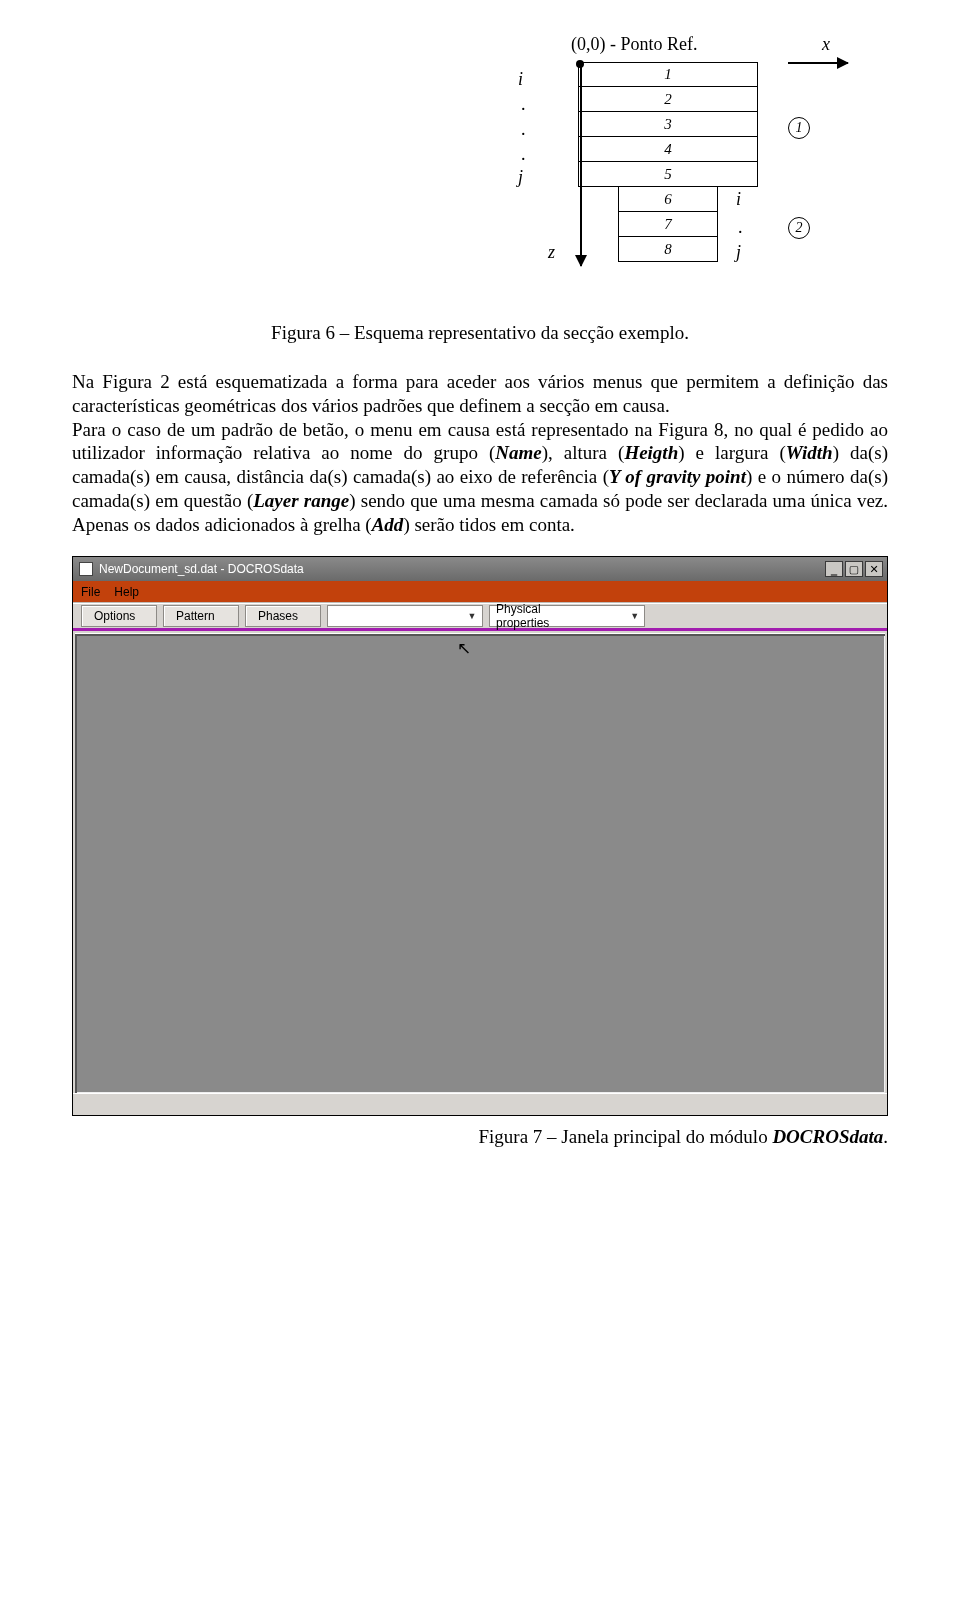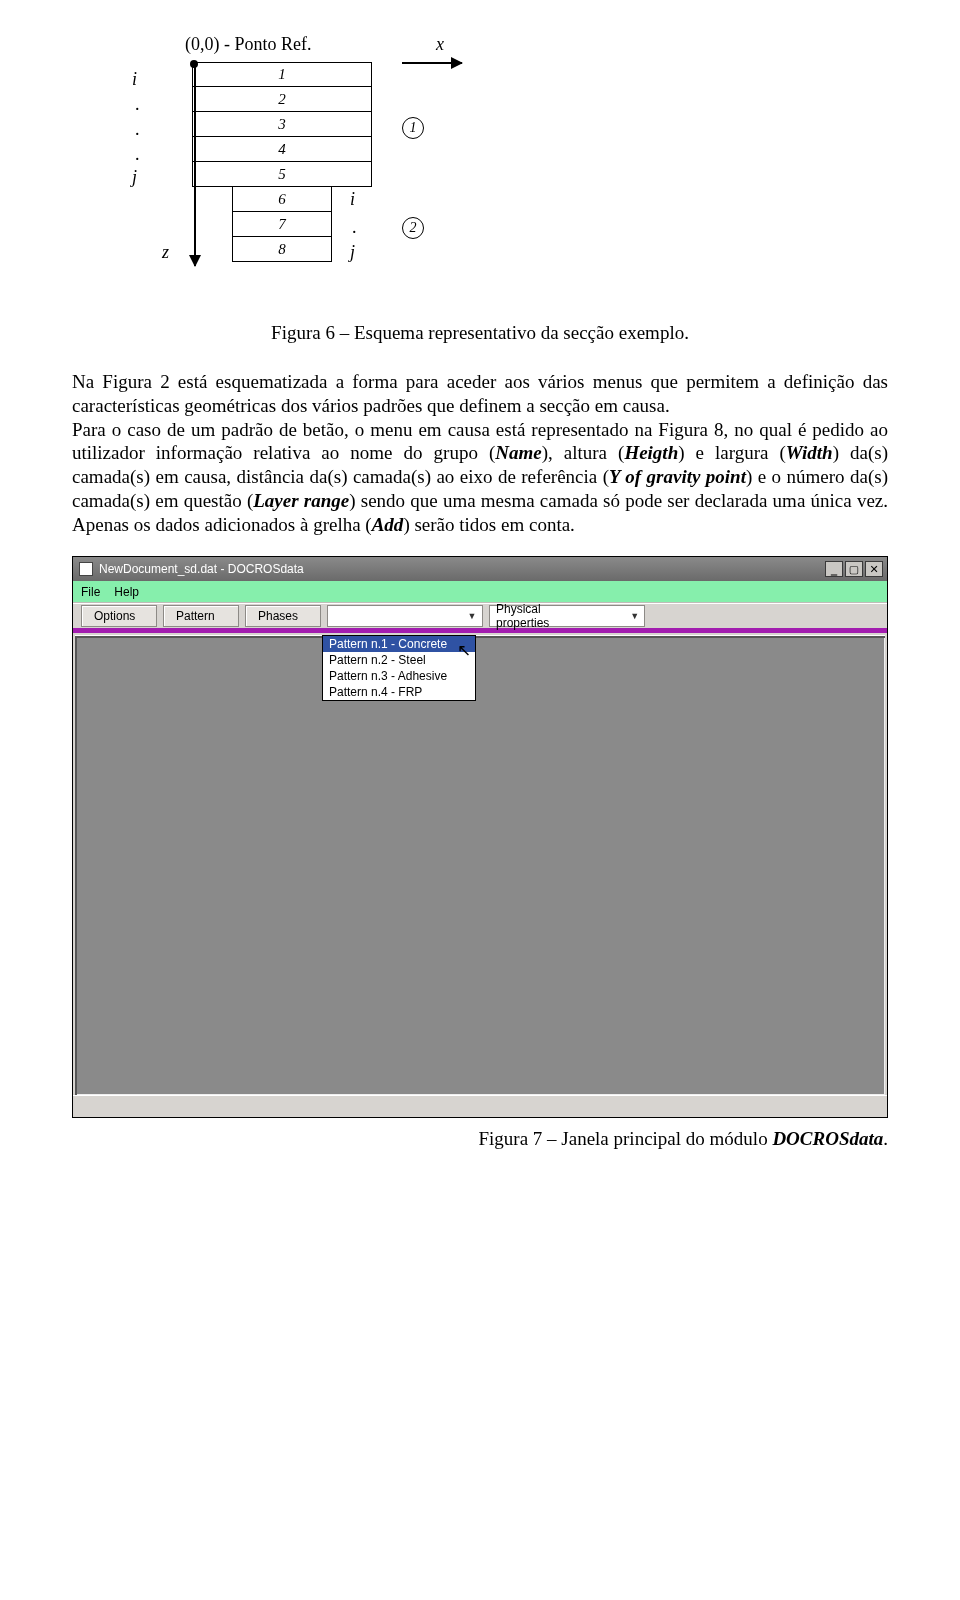--- a/index.html
+++ b/index.html
@@ -9,21 +9,21 @@
     font-family: "Times New Roman", Times, serif;
     background: #fff;
     color: #000;
     width: 960px;
   }
   .page {
     padding: 32px 72px 48px 72px;
   }
   .diagram-wrap {
     display: flex;
-    justify-content: flex-start;
+    justify-content: flex-end;
     margin-bottom: 10px;
     text-decoration: underline;
   }
   .diagram {
     position: relative;
     width: 430px;
     height: 280px;
   }
   
   .refdot {
@@ -134,31 +134,31 @@
     color: #000;
   }
   .menubar {
     display: flex;
     gap: 14px;
     height: 22px;
     align-items: center;
     padding: 0 8px;
     font-family: Tahoma, Arial, sans-serif;
     font-size: 12px;
-    background: #86efac;
+    background: #c2410c;
     border-bottom: 1px solid #bfbcb8;
   }
   .toolbar {
     display: flex;
     align-items: center;
     gap: 6px;
     height: 20px;
     padding: 12px 8px;
     border-top: 1px solid #fff;
-    border-bottom: 5px solid #a21caf;
+    border-bottom: 3px solid #a21caf;
     font-family: Tahoma, Arial, sans-serif;
     font-size: 12px;
   }
   .tbtn {
     height: 22px;
     padding: 0 12px;
     border: 1px solid #8d8a86;
     background: #e6e3df;
     display: flex; align-items: center;
     box-shadow: inset 1px 1px 0 #fff;
@@ -321,26 +321,20 @@
       <div class="tsel" style="width:156px;">
         <span></span>
         <span class="caret">▼</span>
       </div>
       <div class="tsel" style="width:156px;gap:39px;">
         <span>Physical properties</span>
         <span class="caret">▼</span>
       </div>
     </div>
     <div class="client">
-      <div class="dropdown">
-        <div class="opt sel">Pattern n.1 - Concrete</div>
-        <div class="opt">Pattern n.2 - Steel</div>
-        <div class="opt">Pattern n.3 - Adhesive</div>
-        <div class="opt">Pattern n.4 - FRP</div>
-      </div>
       <div class="cursor">↖</div>
     </div>
     <div class="statusbar"></div>
   </div>
 
   <div class="caption2">
     <span>Figura 7 – Janela principal do módulo </span><span class="bi">DOCROSdata</span><span>.</span>
   </div>
 
 </div>

